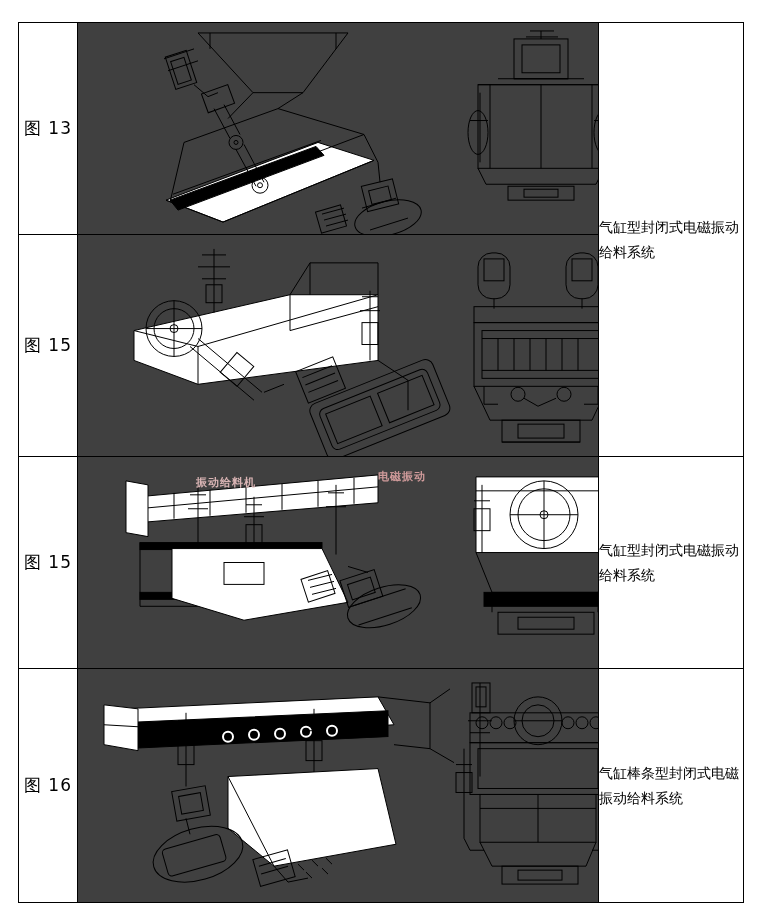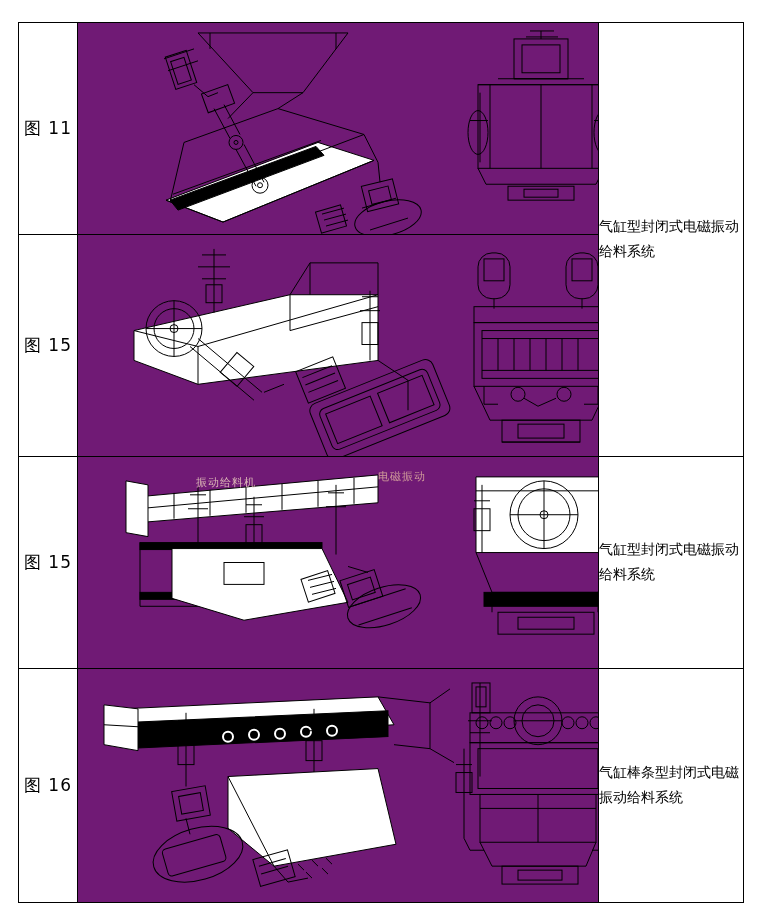--- a/index.html
+++ b/index.html
@@ -37,29 +37,29 @@
   td.fig-label {
     width: 58px;
     text-align: center;
     font-size: 17px;
     font-family: "DejaVu Sans", "Liberation Sans", sans-serif;
     letter-spacing: 1px;
   }
   td.fig-draw {
     width: 520px;
     position: relative;
-    background: #701a75;
+    background: #404040;
+    font-weight: bold;
   }
   td.fig-desc {
     width: 144px;
     font-size: 14px;
     line-height: 1.75;
     padding: 6px 8px 6px 10px;
     vertical-align: middle;
-    font-family: Liberation Mono, monospace;
   }
   .desc-inner {
     display: block;
     word-break: break-all;
   }
   .row13 { height: 212px; }
   .row14 { height: 222px; }
   .row15 { height: 212px; }
   .row16 { height: 234px; padding-left: 8px; }
 
@@ -85,21 +85,21 @@
   .wm.right { left: 300px; top: 12px; color: #cf9a9a; text-align: center; }
 </style>
 </head>
 <body>
 
 <div class="sheet">
   <table class="fig-table">
     <tbody>
 
       <tr class="row13">
-        <td class="fig-label">图 11</td>
+        <td class="fig-label">图 13</td>
         <td class="fig-draw">
           <div class="drawing">
             <svg viewBox="0 0 520 212" preserveAspectRatio="none" xmlns="http://www.w3.org/2000/svg">
               <g fill="none" stroke="#000" stroke-width="1">
 
                 <polyline points="120,10 270,10 225,70 175,70 120,10"></polyline>
                 <line x1="132" y1="10" x2="132" y2="26"></line>
                 <line x1="258" y1="10" x2="258" y2="26"></line>
 
                 <polygon points="88,178 240,120 296,138 145,200" fill="#ffffff"></polygon>

